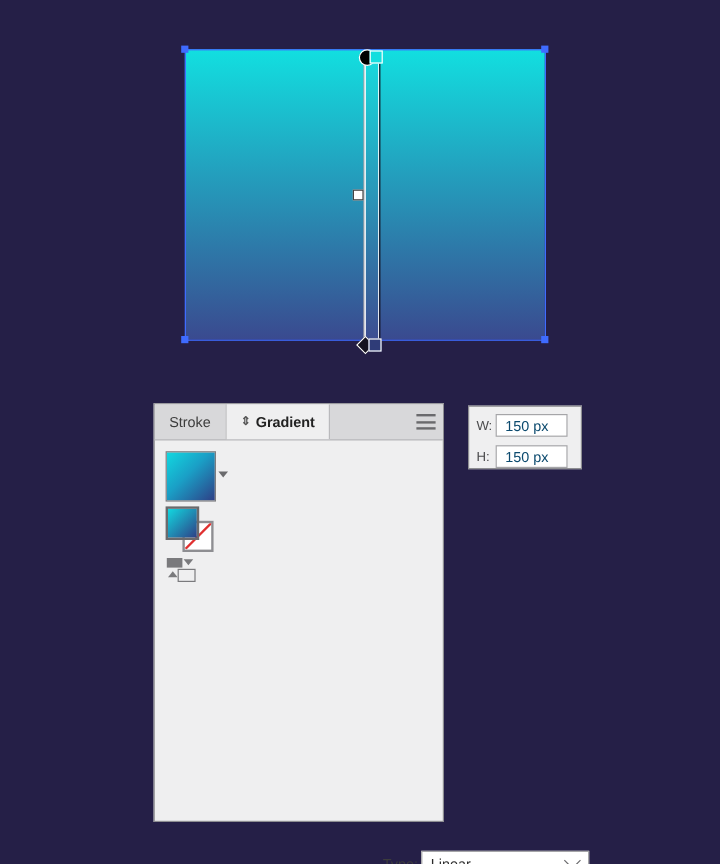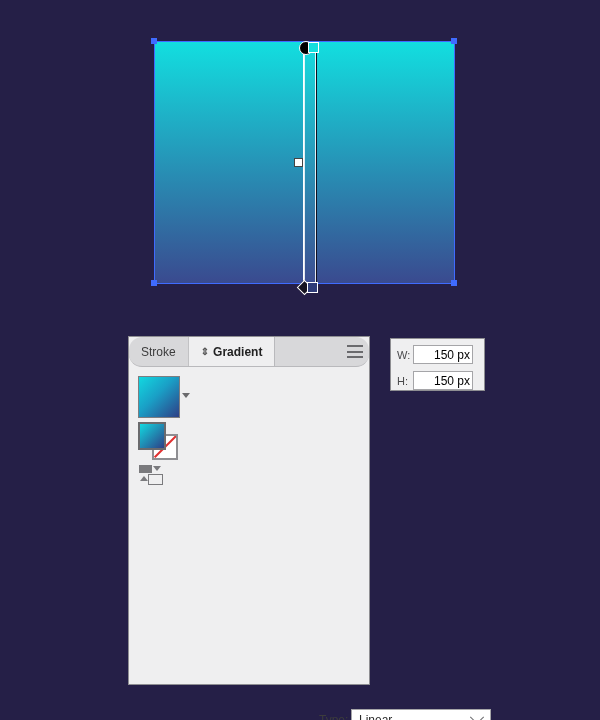--- a/index.html
+++ b/index.html
@@ -52,21 +52,21 @@
   }
 
   
   #gradient-panel{
     position:absolute;left:128px;top:336px;width:242px;height:349px;
     background:#efeff0;border:1px solid #8e8e92;
     box-sizing:border-box;
   }
   #panel-tabbar{
     position:relative;height:29px;background:#d8d8da;
-    border-bottom:1px solid #b9b9bc;display:flex;align-items:stretch;border-radius:13px;
+    border-bottom:1px solid #b9b9bc;display:flex;align-items:stretch;
   }
   .panel-tab{
     display:flex;align-items:center;gap:4px;
     padding:0 12px;font-size:12px;color:#3c3c3c;
     border-right:1px solid #c2c2c4;
     cursor:default;
   }
   .panel-tab.active{
     background:#efeff0;font-weight:bold;color:#222;
     border-right:1px solid #b9b9bc;
@@ -131,22 +131,22 @@
   #type-label{position:absolute;left:190px;top:376px;}
   #type-combo{position:absolute;left:222px;top:372px;width:140px;}
 
   
   #wh-panel{position:absolute;left:390px;top:338px;width:95px;height:53px;
     background:#efeff0;border:1px solid #8e8e92;box-sizing:border-box;}
   .wh-row{position:absolute;display:flex;align-items:center;gap:5px;}
   .wh-label{font-size:11px;color:#4a4a4c;width:11px;text-align:right;}
   .wh-input{
     width:60px;height:19px;background:#fff;border:1px solid #a5a5a8;
-    font-size:12px;color:#000000;display:flex;align-items:center;
-    padding-left:20px;box-sizing:border-box;cursor:text;
+    font-size:12px;color:#0c4a6e;display:flex;align-items:center;
+    padding-left:7px;box-sizing:border-box;cursor:text;
   }
   #wh-row-w{left:6px;top:6px;}
   #wh-row-h{left:6px;top:32px;}
 </style>
 </head>
 <body>
 
 <div id="canvas-area">
 
   <div id="artwork-shape"></div>

